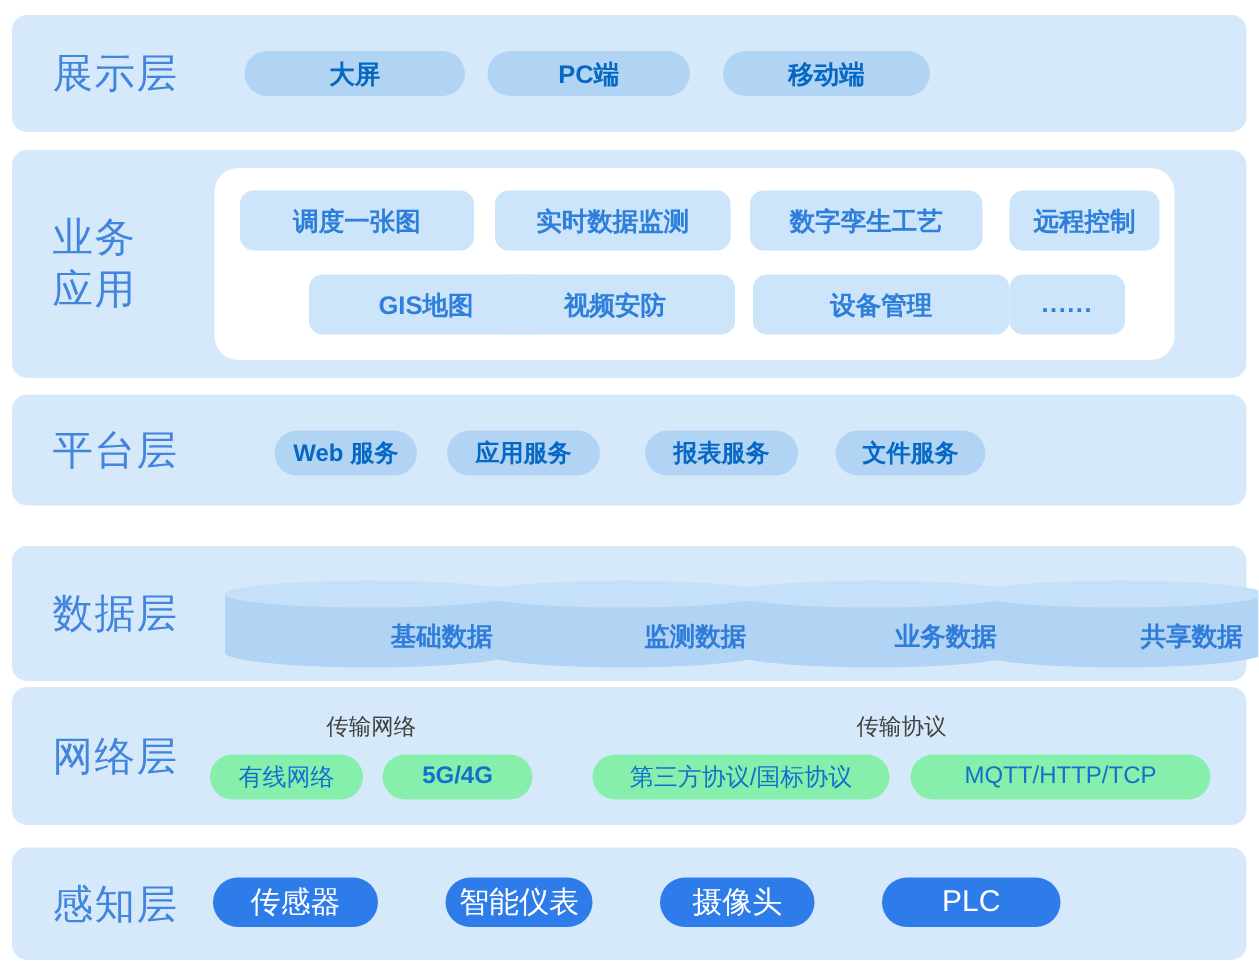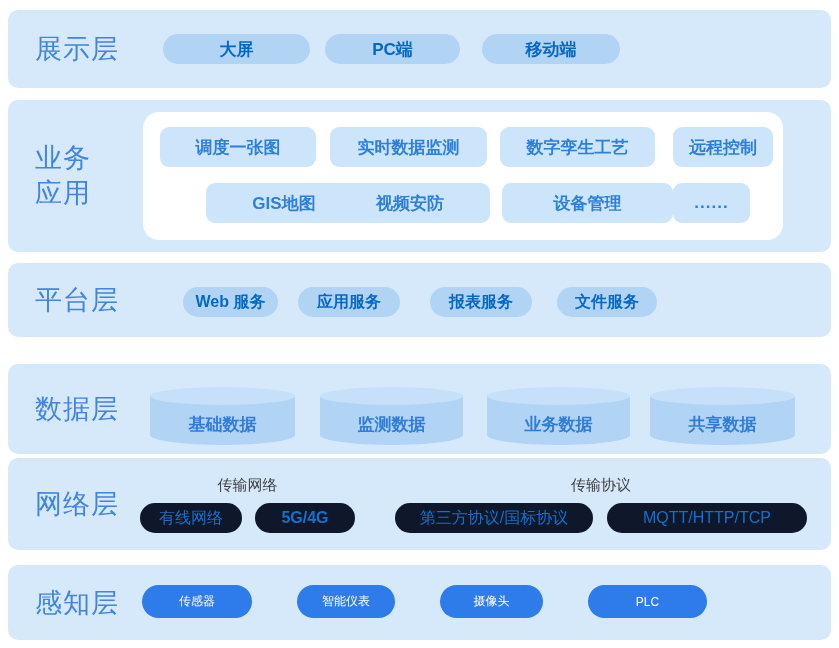--- a/index.html
+++ b/index.html
@@ -21,46 +21,46 @@
     color:#0768c4;font-weight:700;font-size:17px;white-space:nowrap;
   }
   .panel{
     position:absolute;background:#ffffff;border-radius:16px;
   }
   .app-btn{
     position:absolute;height:40px;border-radius:9px;background:#cde5fb;
     display:flex;align-items:center;justify-content:center;
     color:#2e7fd9;font-weight:700;font-size:17px;white-space:nowrap;
   }
-  .cyl{position:absolute;height:58px;}
+  .cyl{position:absolute;height:58px;padding-left:48px;}
   .cyl-top{
     position:absolute;top:0;left:0;width:100%;height:18px;border-radius:50%;
     background:#c7e0fa;z-index:2;
   }
   .cyl-body{
     position:absolute;top:9px;left:0;width:100%;height:49px;background:#b1d4f5;
     border-radius:0 0 50% 50% / 0 0 10px 10px;z-index:1;
   }
   .cyl-label{
     position:absolute;z-index:3;width:100%;text-align:center;top:26px;
     color:#2f7cd9;font-weight:700;font-size:17px;
   }
   .net-pill{
-    position:absolute;top:45px;height:30px;border-radius:17px;background:#0f172a;
+    position:absolute;top:45px;height:30px;border-radius:17px;background:#86efac;
     display:flex;align-items:center;justify-content:center;
     color:#1470cc;font-weight:400;font-size:16px;white-space:nowrap;
   }
   .group-label{
     position:absolute;top:18px;height:18px;text-align:center;
     color:#404040;font-size:15px;line-height:18px;
   }
   .solid-pill{
     position:absolute;top:20px;height:33px;border-radius:17px;background:#2e7cea;
     display:flex;align-items:center;justify-content:center;
-    color:#ffffff;font-weight:400;font-size:12px;white-space:nowrap;
+    color:#ffffff;font-weight:400;font-size:20px;white-space:nowrap;
   }
   .pill-sm{font-size:16px;}
   .dots{letter-spacing:1px;}
 </style>
 </head>
 <body>
 
 <div class="page">
 
   <section class="band" style="top:10px;height:78px;">

